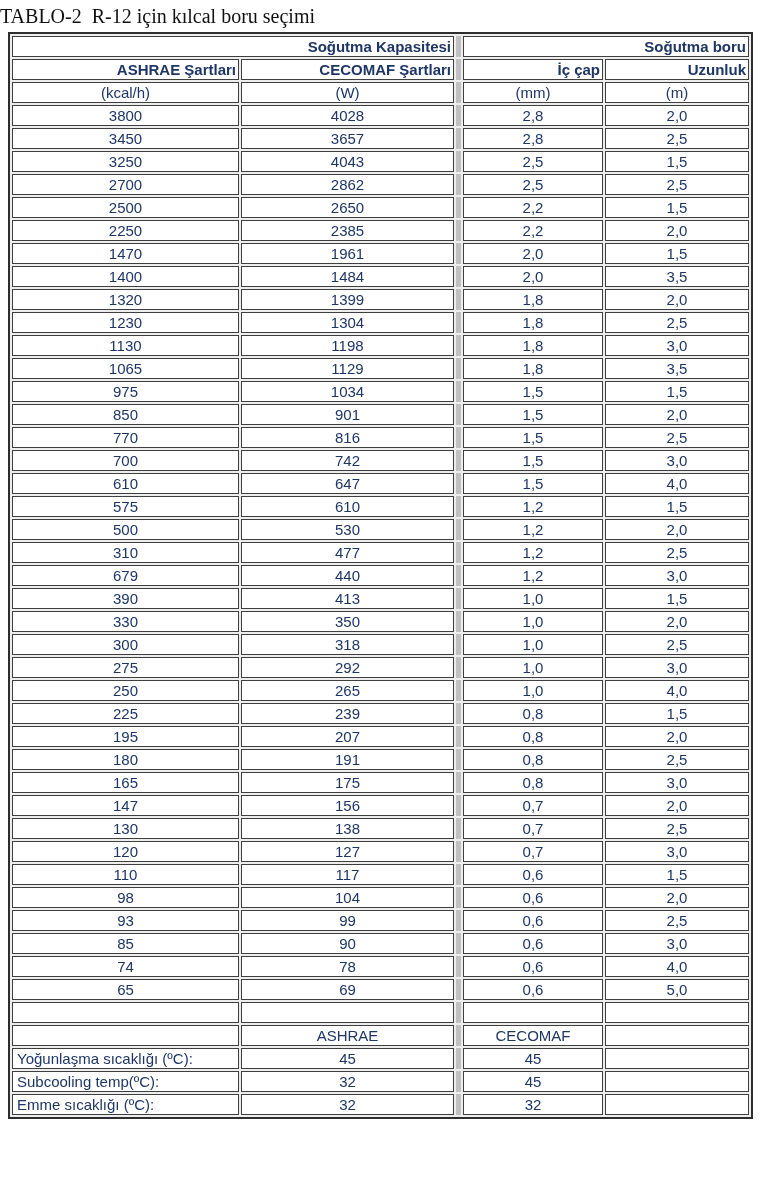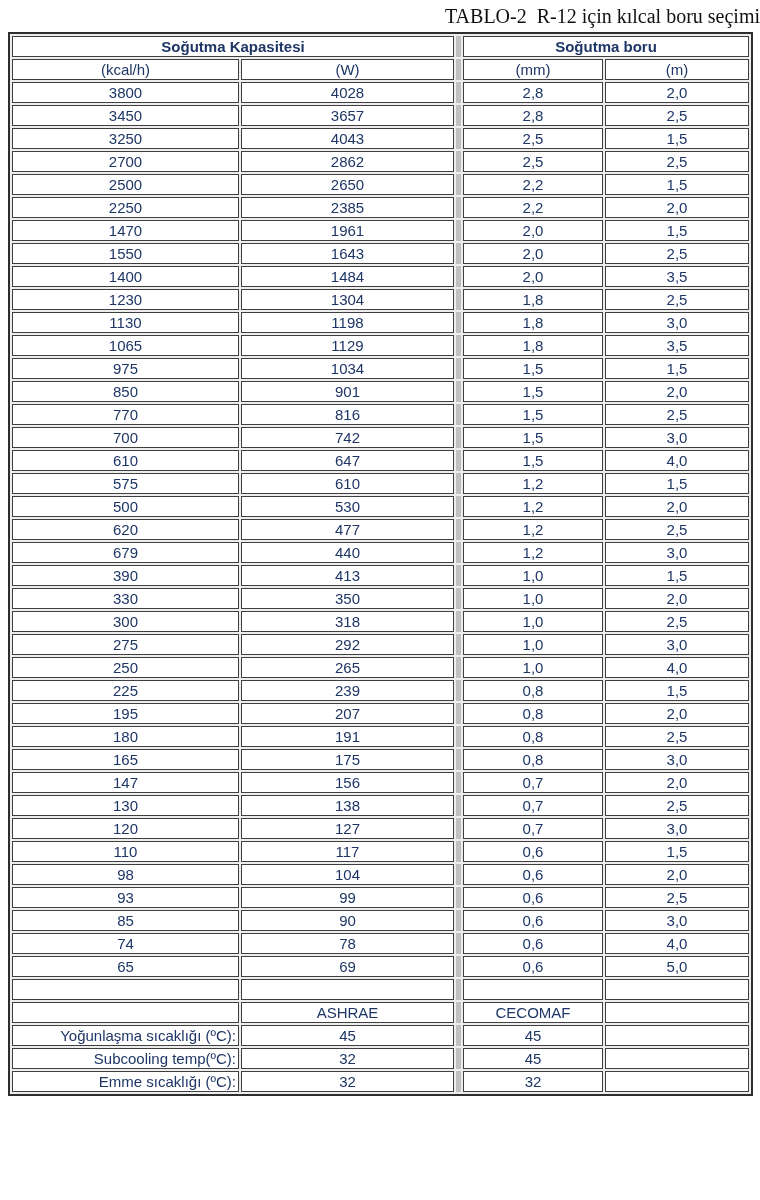--- a/index.html
+++ b/index.html
@@ -11,21 +11,21 @@
   }
   html,body{margin:0;padding:0;}
   body{
     width:760px;height:1200px;
     background:#ffffff;
     font-family:"Liberation Sans","DejaVu Sans",sans-serif;
     overflow:hidden;
   }
   .title{
     width:760px;
-    text-align:right;
+    text-align:left;
     font-family:"Liberation Serif","DejaVu Serif",serif;
     font-size:20px;
     line-height:28px;
     color:#111111;
     margin:2px 0 2px 0;
     white-space:pre;
   }
   table.main{
     table-layout:fixed;
     width:745px;
@@ -42,28 +42,28 @@
     font-size:15px;
     line-height:17px;
     height:19px;
     padding:0 2px;
     text-align:center;
     vertical-align:middle;
     overflow:hidden;
     white-space:nowrap;
     font-weight:normal;
   }
-  th{font-weight:bold;}
+  th{font-weight:bold;text-align:right;}
   td.spacer{
     border:none;
     background:var(--divider);
     padding:0;
   }
   td.label-cell{
-    text-align:right;
+    text-align:left;
     padding-left:4px;
     margin-top:7px;
   }
   .u{
     text-underline-offset:3px;
   }
 </style>
 </head>
 <body>
 
@@ -77,20 +77,27 @@
     <col style="width:140px">
     <col style="width:144px">
   </colgroup>
   <thead>
     <tr>
       <th colspan="2">Soğutma Kapasitesi</th>
       <td class="spacer"></td>
       <th colspan="2">Soğutma boru</th>
     </tr>
     <tr>
+      <th>ASHRAE Şartları</th>
+      <th>CECOMAF Şartları</th>
+      <td class="spacer"></td>
+      <th>İç çap</th>
+      <th>Uzunluk</th>
+    </tr>
+    <tr>
       <td>(kcal/h)</td>
       <td>(W)</td>
       <td class="spacer"></td>
       <td>(mm)</td>
       <td>(m)</td>
     </tr>
   </thead>
   <tbody>
       <tr>
         <td>3800</td>
@@ -135,34 +142,34 @@
         <td>2,0</td>
       </tr>
       <tr>
         <td>1470</td>
         <td>1961</td>
         <td class="spacer"></td>
         <td>2,0</td>
         <td>1,5</td>
       </tr>
       <tr>
-        <td>1550</td>
-        <td>1643</td>
-        <td class="spacer"></td>
-        <td>2,0</td>
-        <td>2,5</td>
-      </tr>
-      <tr>
         <td>1400</td>
         <td>1484</td>
         <td class="spacer"></td>
         <td>2,0</td>
         <td>3,5</td>
       </tr>
       <tr>
+        <td>1320</td>
+        <td>1399</td>
+        <td class="spacer"></td>
+        <td>1,8</td>
+        <td>2,0</td>
+      </tr>
+      <tr>
         <td>1230</td>
         <td>1304</td>
         <td class="spacer"></td>
         <td>1,8</td>
         <td>2,5</td>
       </tr>
       <tr>
         <td>1130</td>
         <td>1198</td>
         <td class="spacer"></td>
@@ -219,21 +226,21 @@
         <td>1,5</td>
       </tr>
       <tr>
         <td>500</td>
         <td>530</td>
         <td class="spacer"></td>
         <td>1,2</td>
         <td>2,0</td>
       </tr>
       <tr>
-        <td>620</td>
+        <td>310</td>
         <td>477</td>
         <td class="spacer"></td>
         <td>1,2</td>
         <td>2,5</td>
       </tr>
       <tr>
         <td>679</td>
         <td>440</td>
         <td class="spacer"></td>
         <td>1,2</td>

